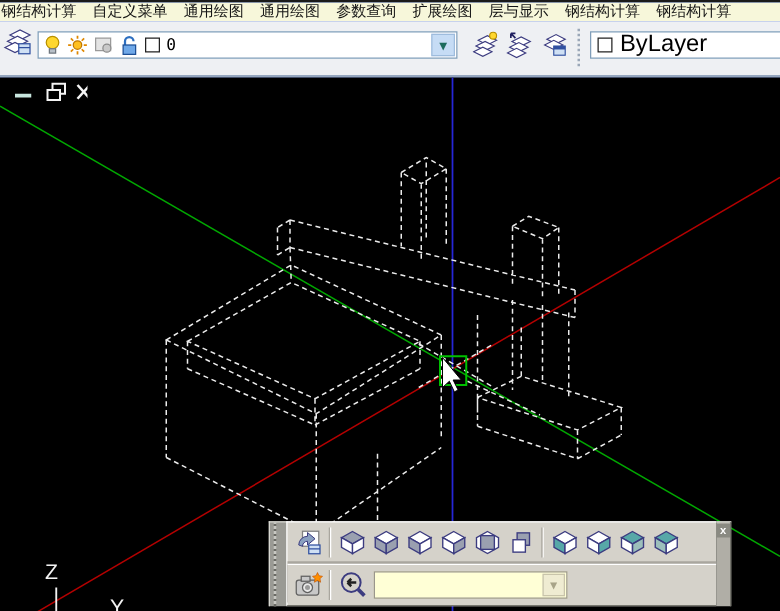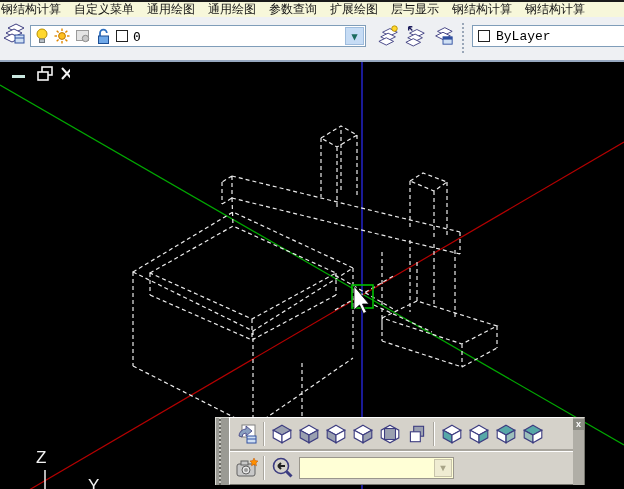--- a/index.html
+++ b/index.html
@@ -34,21 +34,21 @@
   }
   .layer-combo{left:30px;width:336px;padding-left:4px;gap:5px;}
   .combo .chev{
     position:absolute;right:1px;top:1px;bottom:1px;width:19px;
     background:#c6dcf5;border:1px solid #9ebcdd;
     display:flex;align-items:center;justify-content:center;
     color:#1c6b5e;font-size:11px;font-weight:bold;
   }
   .layer-name{font-family:"DejaVu Sans Mono",monospace;font-size:13px;color:#000;}
   .color-combo{left:472px;width:160px;padding-left:5px;gap:6px;}
-  .bylayer-text{font-family:Liberation Mono, monospace;font-size:13px;color:#000;}
+  .bylayer-text{font-family:Liberation Sans, sans-serif;font-size:19px;color:#000;}
   .swatch{width:12px;height:12px;background:#fff;border:1px solid #222;}
   .vgrip{
     position:absolute;left:462px;top:6px;width:4px;height:30px;
     border-left:2px dotted #9aa7b8;
   }
   
   .drawing{position:absolute;left:0;top:62px;width:624px;height:427px;background:#000;}
   .drawing svg{position:absolute;left:0;top:0;}
   .ucs-z{position:absolute;left:36px;top:386px;color:#f2f2f2;font-size:17px;font-family:"Liberation Sans",sans-serif;}
   .ucs-y{position:absolute;left:88px;top:414px;color:#f2f2f2;font-size:17px;}

